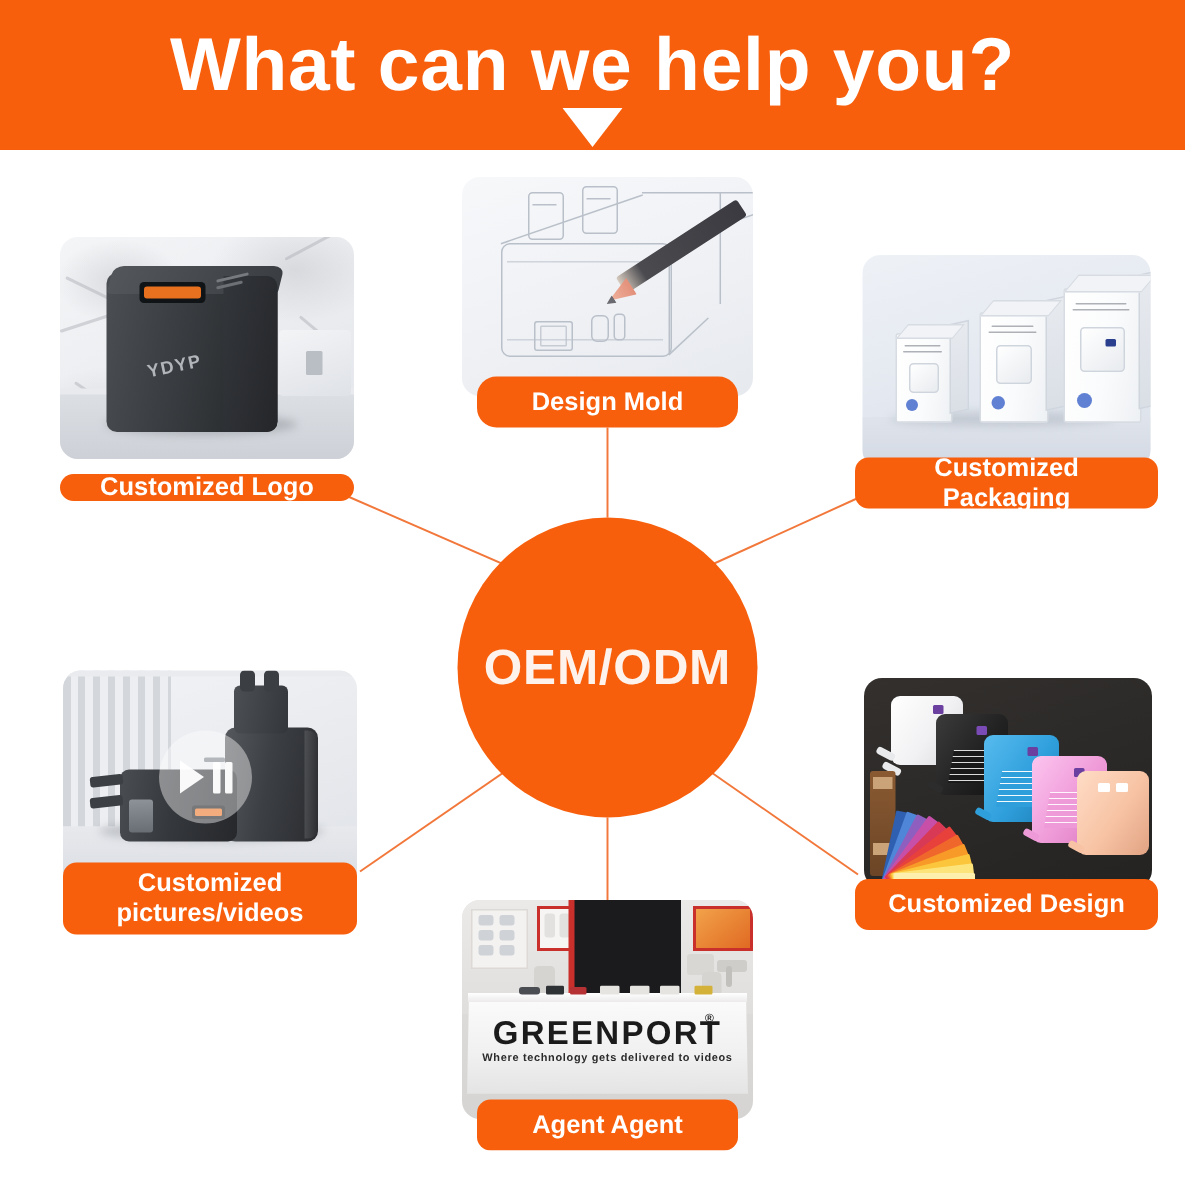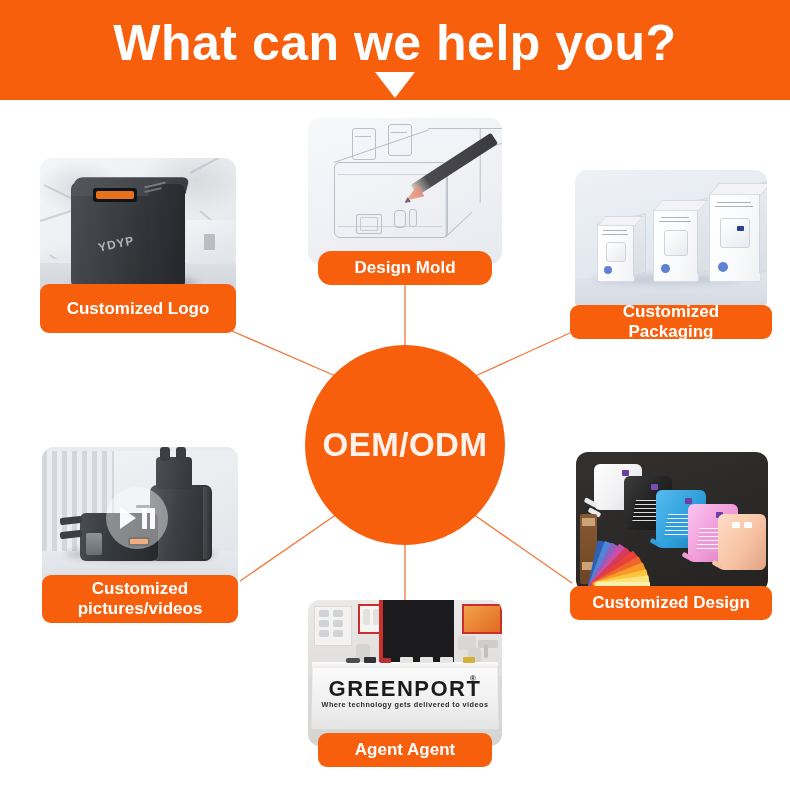--- a/index.html
+++ b/index.html
@@ -257,21 +257,21 @@
 
       <div class="sh" style="left:53px;top:30px;width:44px;height:14px;background:#111417;border-radius:3px;"></div>
       <div class="sh" style="left:56px;top:33px;width:38px;height:8px;background:#e8711f;border-radius:2px;"></div>
 
       <div class="sh" style="left:104px;top:26px;width:22px;height:2px;background:#777b80;border-radius:1px;transform:rotate(-13deg);"></div>
       <div class="sh" style="left:104px;top:31px;width:18px;height:2px;background:#6d7176;border-radius:1px;transform:rotate(-13deg);"></div>
 
       <div style="position:absolute;left:58px;top:79px;color:#b2b6bb;font-size:12px;font-weight:700;letter-spacing:1px;transform:rotate(-12deg);">YDYP</div>
     </div>
   </div>
-  <div class="label" style="left:40px;top:284px;width:196px;height:49px;">Customized Logo</div>
+  <div class="label" style="left:40px;top:316px;width:196px;height:18px;">Customized Logo</div>
 </div>
 
 <div class="node">
   <div class="thumb bg-light" style="left:308px;top:118px;width:194px;height:146px;">
     <div class="thumb-inner">
 
       <div class="wf" style="left:44px;top:10px;width:22px;height:30px;border-radius:3px;"></div>
       <div class="wf" style="left:80px;top:6px;width:22px;height:30px;border-radius:3px;"></div>
       <div class="wfl" style="left:47px;top:18px;width:16px;"></div>
       <div class="wfl" style="left:83px;top:14px;width:16px;"></div>

